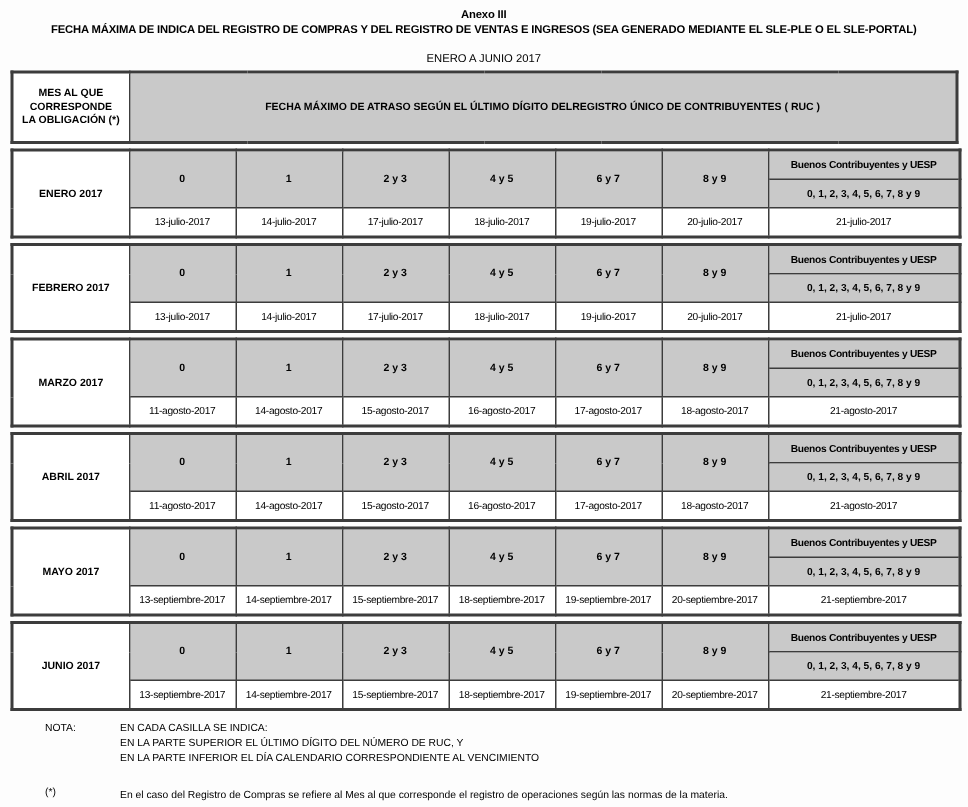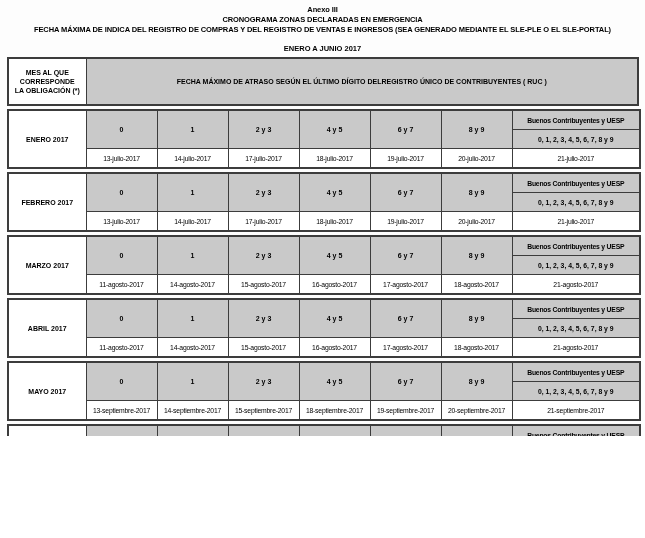--- a/index.html
+++ b/index.html
@@ -1,24 +1,24 @@
 <!DOCTYPE html>
 <html><head>
 <meta charset="utf-8">
 <style>
   html, body { margin:0; padding:0; background:#ffffff; }
   .page {
-    position:relative; width:645px; height:436px; overflow:hidden;
+    position:relative; width:645px; height:538px; overflow:hidden;
     background:#fdfdfd; color:#000;
     font-family:"Liberation Sans", sans-serif;
   }
   
   .titles { padding-top:5px; text-align:center; }
   .title-line { font-size:7.5px; font-weight:bold; line-height:10px; letter-spacing:-0.1px; }
-  .period-line { font-size:7.5px; font-weight:bold; line-height:10px; margin-top:9px; }
+  .period-line { font-size:7.5px; font-weight:normal; line-height:10px; margin-top:9px; }
   
   .tbl {
     border-collapse:collapse; table-layout:fixed;
     width:632px; margin:3px 0 0 7px;
   }
   .tbl td {
     border:1px solid #3c3c3c; padding:0; text-align:center; vertical-align:middle; overflow:hidden;
   }
   .tbl { border:2px solid #3c3c3c; }
   col.c-month { width:78px; }
@@ -42,21 +42,20 @@
   .star-block { margin-top:13px; }
   .star-block .note-line { line-height:13px; }
 </style>
 </head>
 <body>
 
 <div class="page">
 
   <div class="titles">
     <div class="title-line">Anexo III</div>
-    <div class="title-line">CRONOGRAMA ZONAS DECLARADAS EN EMERGENCIA</div>
     <div class="title-line">FECHA MÁXIMA DE INDICA DEL REGISTRO DE COMPRAS Y DEL REGISTRO DE VENTAS E INGRESOS (SEA GENERADO MEDIANTE EL SLE-PLE O EL SLE-PORTAL)</div>
     <div class="period-line">ENERO A JUNIO 2017</div>
   </div>
 
   <table class="tbl">
     <colgroup>
         <col class="c-month">
         <col span="7">
       </colgroup>
     <tbody>

